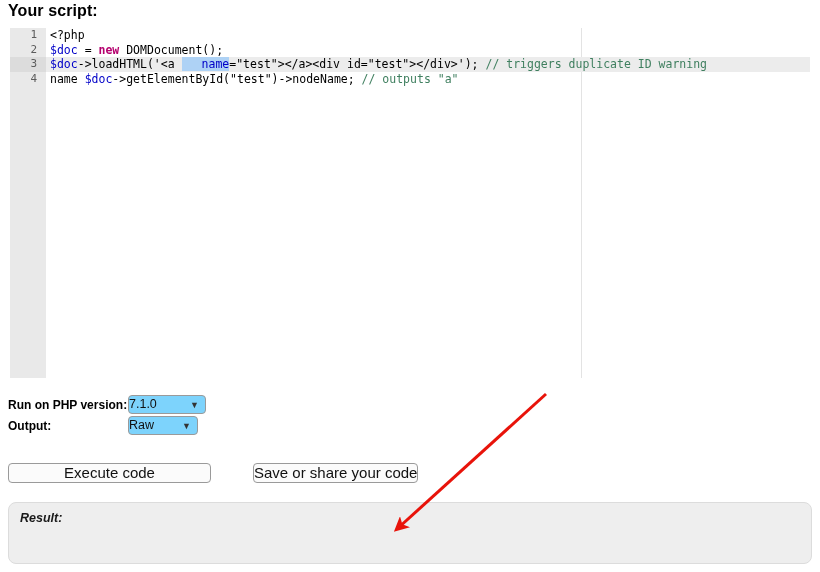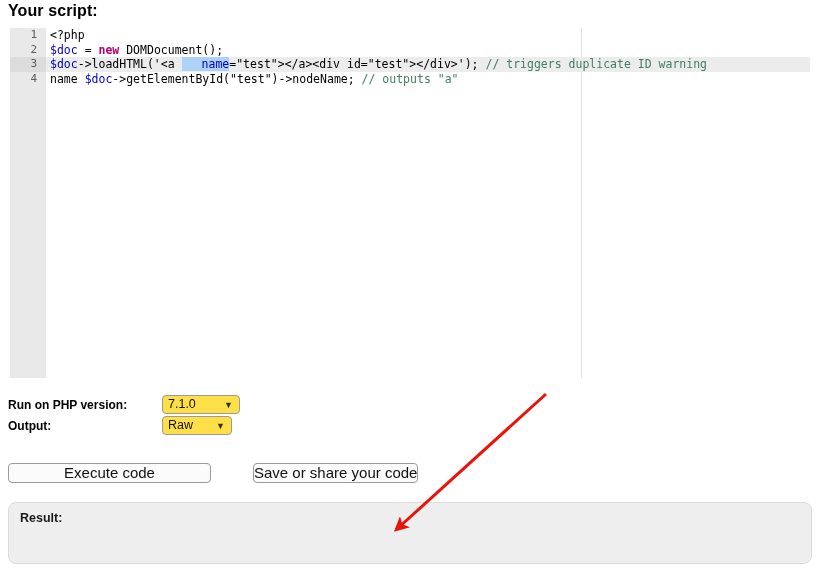--- a/index.html
+++ b/index.html
@@ -110,29 +110,27 @@
     white-space: nowrap;
   }
   .lbl-php   { left: 8px;  top: 398px; }
   .lbl-out   { left: 8px;  top: 419px; }
 
   .select-box {
     position: absolute;
     box-sizing: border-box;
     border: 1px solid #9a9a9a;
     border-radius: 4px;
-    background: #fde047;
+    background: #7dd3fc;
     font-family: "Liberation Sans", sans-serif;
     font-size: 12.5px;
     color: #111;
-    padding-left: 5px;
     line-height: 17px;
     height: 19px;
     white-space: nowrap;
-    margin-left: 34px;
   }
   .sel-php { left: 128px; top: 395px; width: 78px; }
   .sel-out { left: 128px; top: 416px; width: 70px; }
   .caret {
     position: absolute;
     right: 6px;
     top: 0px;
     font-size: 9px;
     line-height: 19px;
     color: #333;
@@ -168,20 +166,21 @@
     border: 1px solid #dcdcdc;
     border-radius: 8px;
   }
   .result-title {
     position: absolute;
     left: 11px;
     top: 8px;
     font-weight: bold;
     font-size: 12.5px;
     color: #1a1a1a;
+    font-style: italic;
   }
   .result-text {
     position: absolute;
     left: 11px;
     top: 24px;
     font-size: 12px;
     color: #1a1a1a;
     white-space: nowrap;
   }
 

